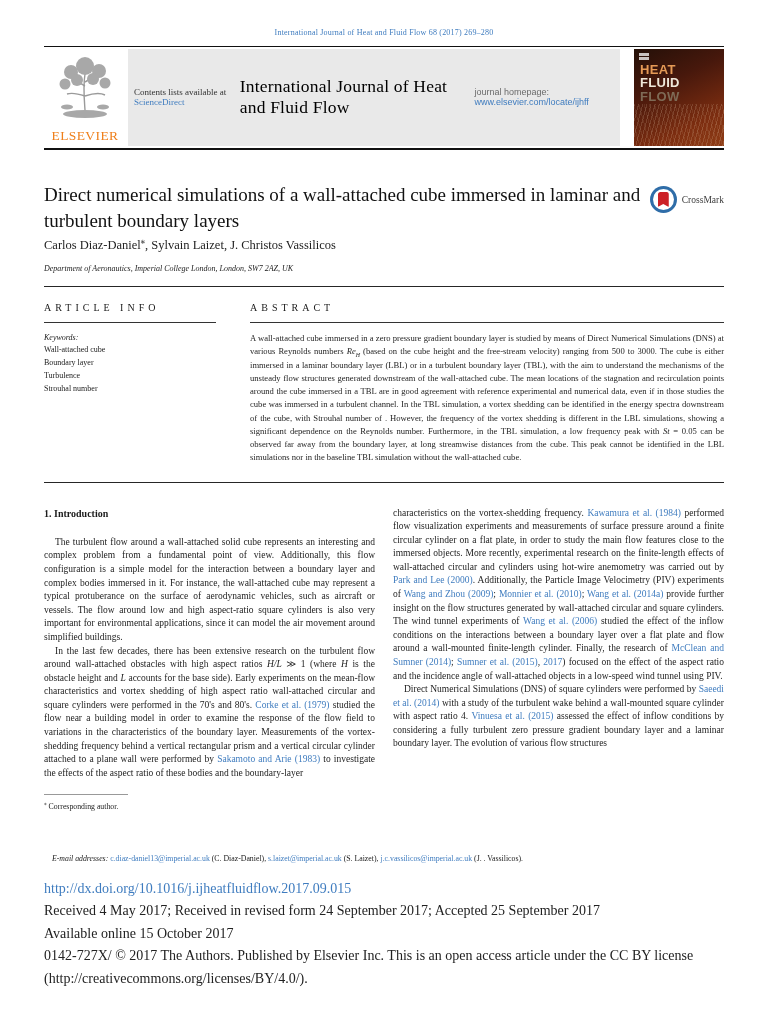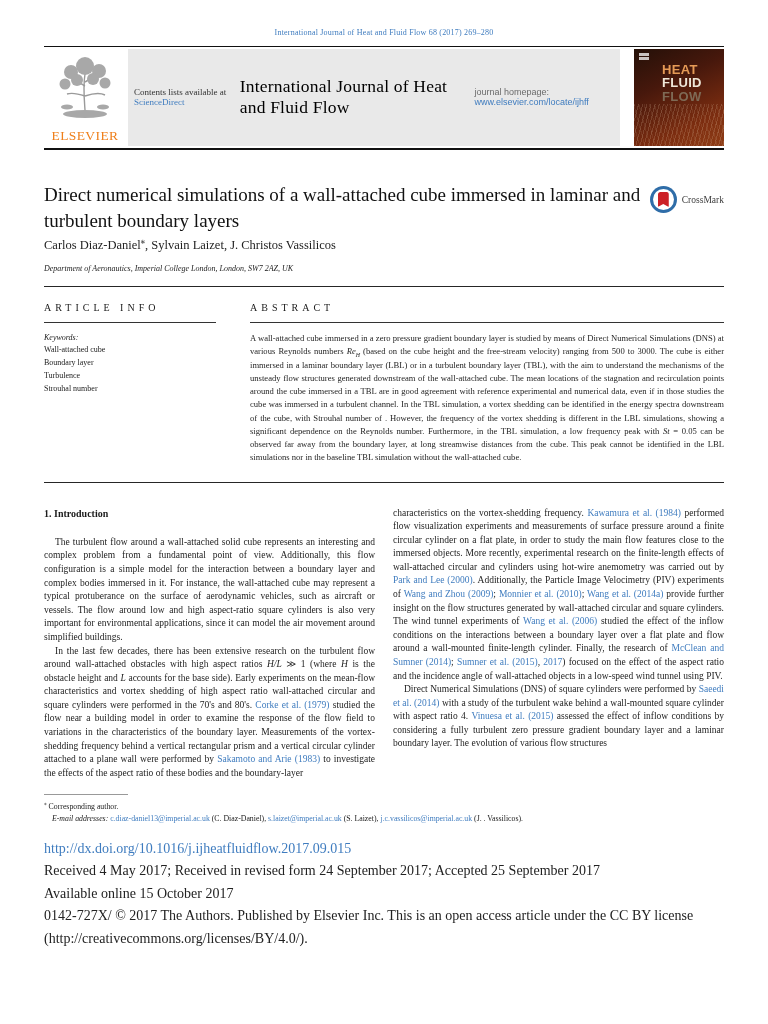--- a/index.html
+++ b/index.html
@@ -34,21 +34,21 @@
     width:90px; margin:2px 0; position:relative; overflow:hidden;
     background:linear-gradient(155deg,#241008 0%,#47180c 35%,#7c2d10 75%,#8f3d16 100%);
   }
   .cover-mesh {
     position:absolute; left:0; right:0; bottom:0; height:42px; opacity:.5;
     background:repeating-linear-gradient(105deg, rgba(235,210,180,.35) 0 1px, transparent 1px 4px),
                repeating-linear-gradient(75deg, rgba(220,190,160,.22) 0 1px, transparent 1px 5px);
   }
   .cover-tiny { position:absolute; top:4px; left:5px; display:flex; flex-direction:column; gap:1px; }
   .cover-tiny i { display:block; width:10px; height:3px; background:rgba(255,255,255,.75); }
-  .cover-titles { position:absolute; top:14px; left:28px; line-height:1.02;
+  .cover-titles { position:absolute; top:14px; left:6px; line-height:1.02;
     font-family:"Liberation Sans","DejaVu Sans",sans-serif; font-weight:bold; font-size:13px; letter-spacing:.3px; }
   .cover-heat { color:#e59a56; }
   .cover-fluid { color:#efe7d8; }
   .cover-flow { color:#7e6a55; }
   
   .title-row { display:flex; margin-top:32px; align-items:flex-start;justify-content:center; }
   .article-title { font-size:19px; line-height:1.38; width:600px; color:#111; }
   .crossmark { margin-left:auto; margin-top:4px; display:flex; align-items:center; gap:5px; }
   .cm-circle { width:27px; height:27px; border-radius:50%; background:#2f6da8; display:flex; align-items:center; justify-content:center; }
   .cm-inner { width:21px; height:21px; border-radius:50%; background:#fff; display:flex; align-items:center; justify-content:center; }
@@ -72,21 +72,21 @@
   .intro-heading { font-size:10px; font-weight:bold; margin-bottom:15px; }
   .col p { margin:0; }
   .col p.ind { text-indent:11px; }
   .ref { color:#3f7cbf; }
   .it { font-style:italic; }
   .sb { vertical-align:sub; font-size:68%; }
   .sp { vertical-align:super; font-size:68%; }
   
   .foot-rule { width:84px; border-top:1px solid #999; margin-top:14px; }
   .footnote { font-size:7.8px; line-height:1.55; margin-top:4px; color:#222; }
-  .footnote .line2 { text-indent:8px; }
+  .footnote .line2 { text-indent:8px;margin-top:40px; }
   .pub-block { font-size:14px; line-height:1.6; margin-top:13px; color:#222; }
 </style>
 </head>
 <body>
 
 <div class="page">
 
   <div class="citation">International Journal of Heat and Fluid Flow 68 (2017) 269–280</div>
 
   <div class="jheader">

